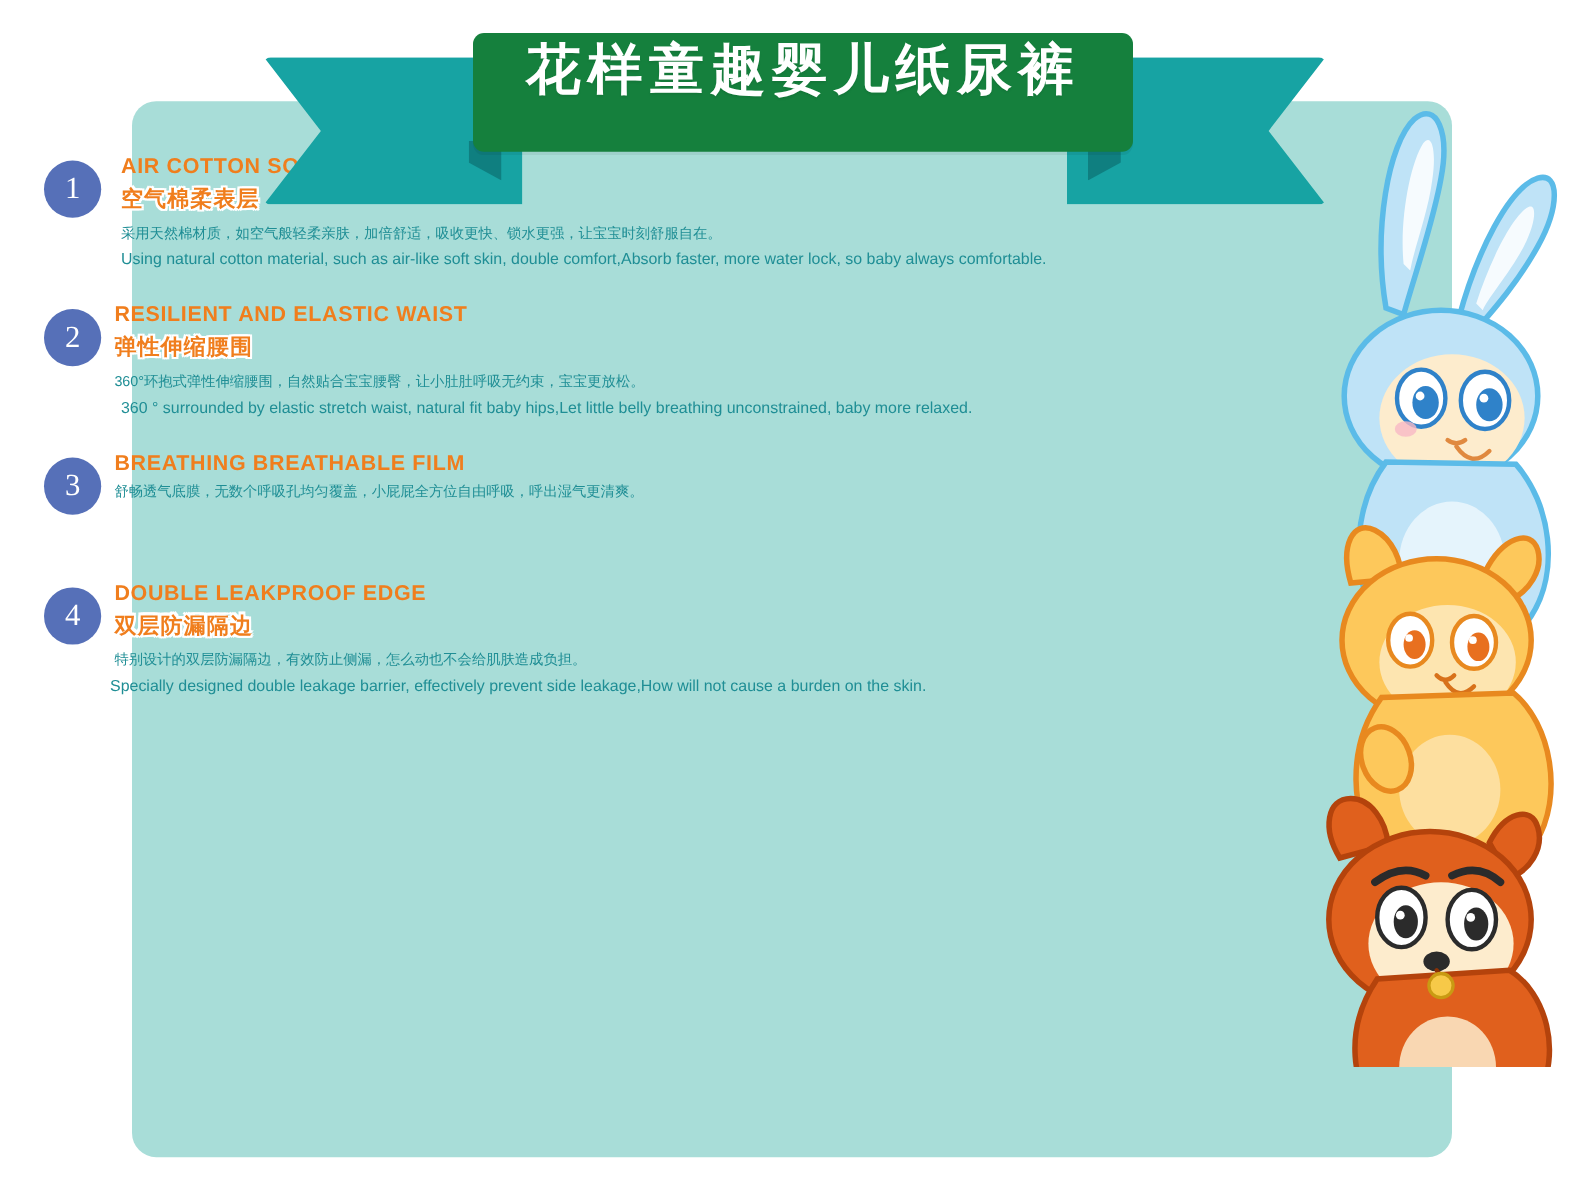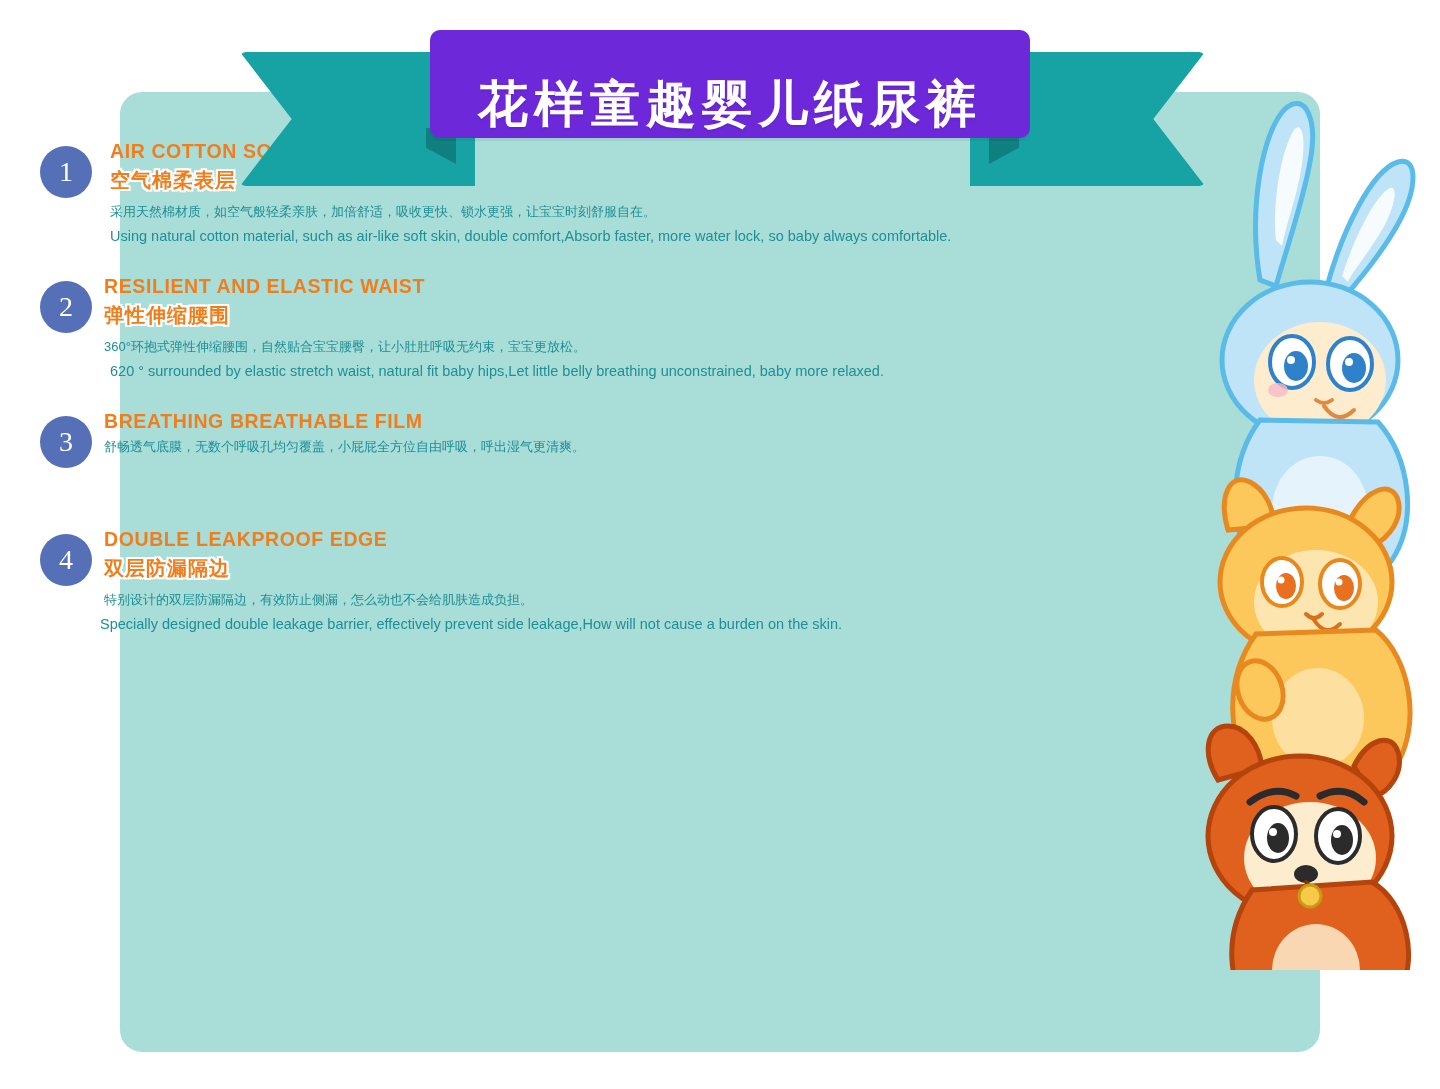--- a/index.html
+++ b/index.html
@@ -58,25 +58,25 @@
   }
   .ribbon-fold-left { left: 186px; clip-path: polygon(0 0, 100% 0, 100% 100%, 0 55%); }
   .ribbon-fold-right { right: 186px; clip-path: polygon(0 0, 100% 0, 100% 55%, 0 100%); }
 
   .ribbon-center {
     position: absolute;
     left: 190px;
     top: 0;
     width: 600px;
     height: 108px;
-    background: #6d28d9;
+    background: #15803d;
     border-radius: 10px;
     box-shadow: 0 3px 0 rgba(0,0,0,0.06);
     display: flex;
-    align-items: flex-end;
+    align-items: flex-start;
     justify-content: center;
   }
   .banner-title {
     color: #ffffff;
     font-size: 50px;
     font-weight: bold;
     letter-spacing: 6px;
     font-family: "DejaVu Sans", "Liberation Sans", sans-serif;
     text-shadow: 0 2px 2px rgba(0,0,0,0.08);
     white-space: nowrap;
@@ -199,21 +199,21 @@
       <p class="f-cn-title">空气棉柔表层</p>
       <p class="f-cn-body">采用天然棉材质，如空气般轻柔亲肤，加倍舒适，吸收更快、锁水更强，让宝宝时刻舒服自在。</p>
       <p class="f-en-body">Using natural cotton material, such as air-like soft skin, double comfort,Absorb faster, more water lock, so baby always comfortable.</p>
     </div>
 
     <div class="feature f2">
       <div class="badge">2</div>
       <p class="f-en-title">RESILIENT AND ELASTIC WAIST</p>
       <p class="f-cn-title">弹性伸缩腰围</p>
       <p class="f-cn-body">360°环抱式弹性伸缩腰围，自然贴合宝宝腰臀，让小肚肚呼吸无约束，宝宝更放松。</p>
-      <p class="f-en-body">620 ° surrounded by elastic stretch waist, natural fit baby hips,Let little belly breathing unconstrained, baby more relaxed.</p>
+      <p class="f-en-body">360 ° surrounded by elastic stretch waist, natural fit baby hips,Let little belly breathing unconstrained, baby more relaxed.</p>
     </div>
 
     <div class="feature f3">
       <div class="badge">3</div>
       <p class="f-en-title">BREATHING BREATHABLE FILM</p>
       <p class="f-cn-body">舒畅透气底膜，无数个呼吸孔均匀覆盖，小屁屁全方位自由呼吸，呼出湿气更清爽。</p>
     </div>
 
     <div class="feature f4">
       <div class="badge">4</div>

